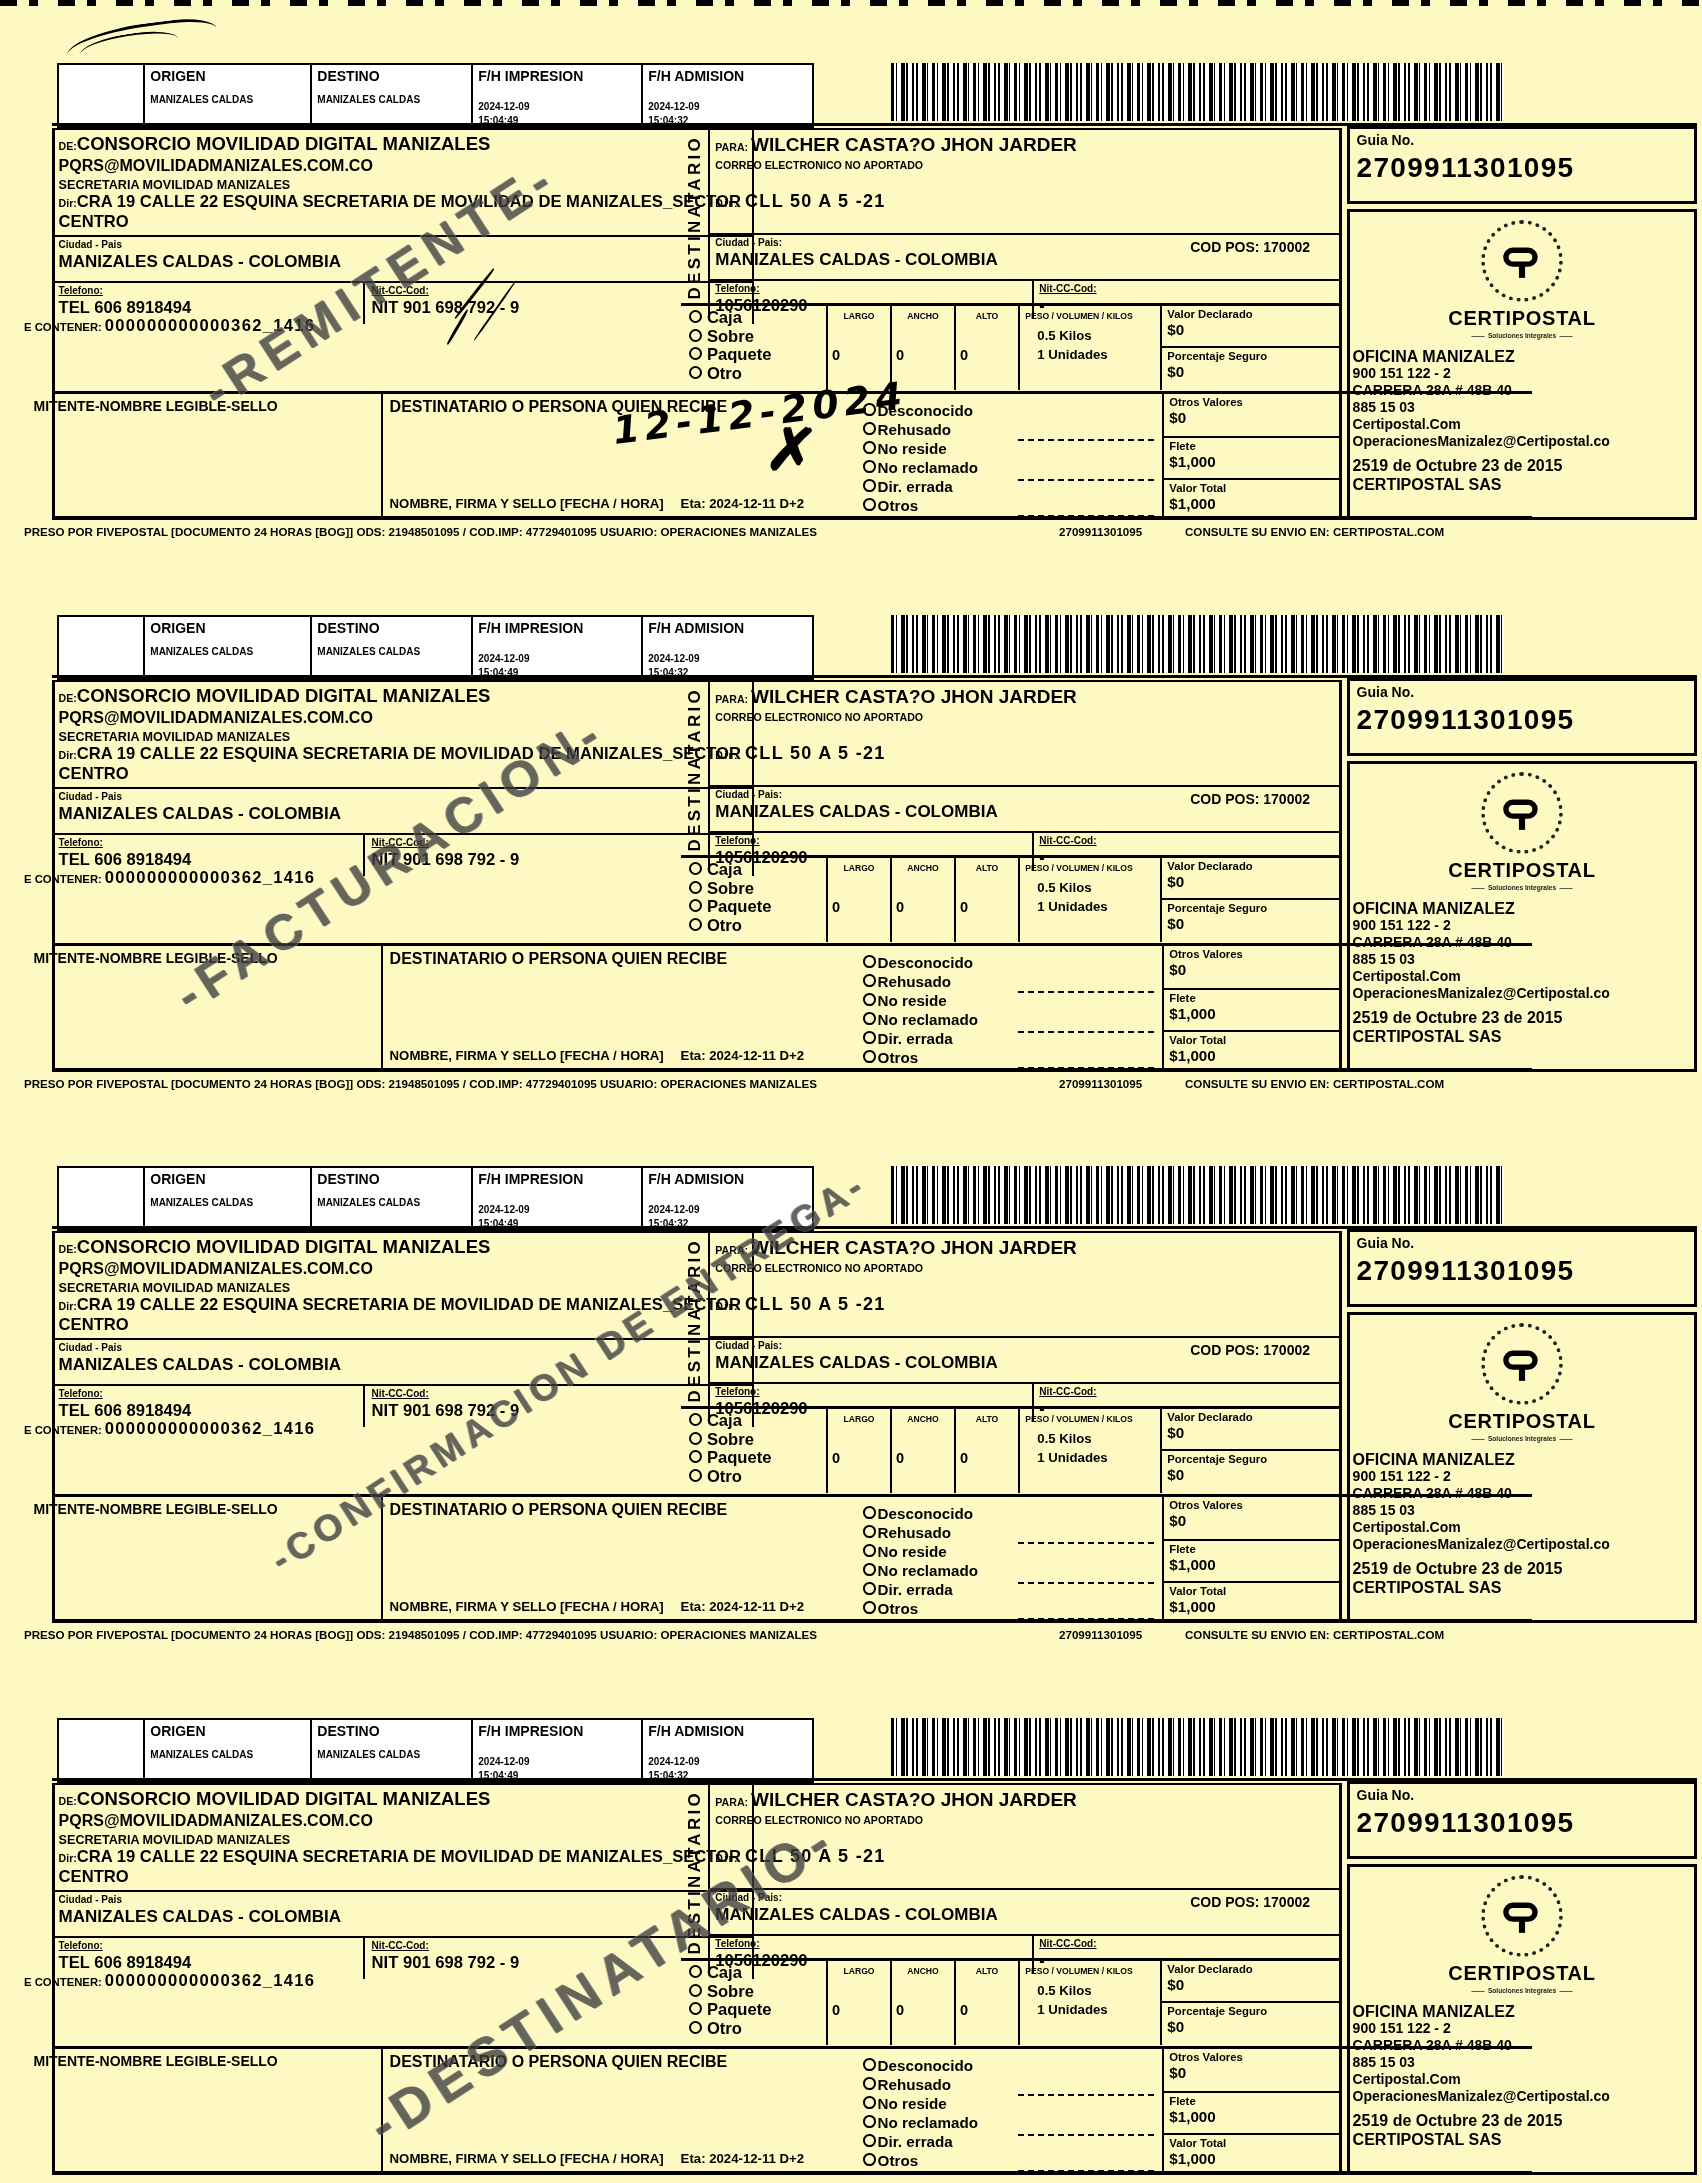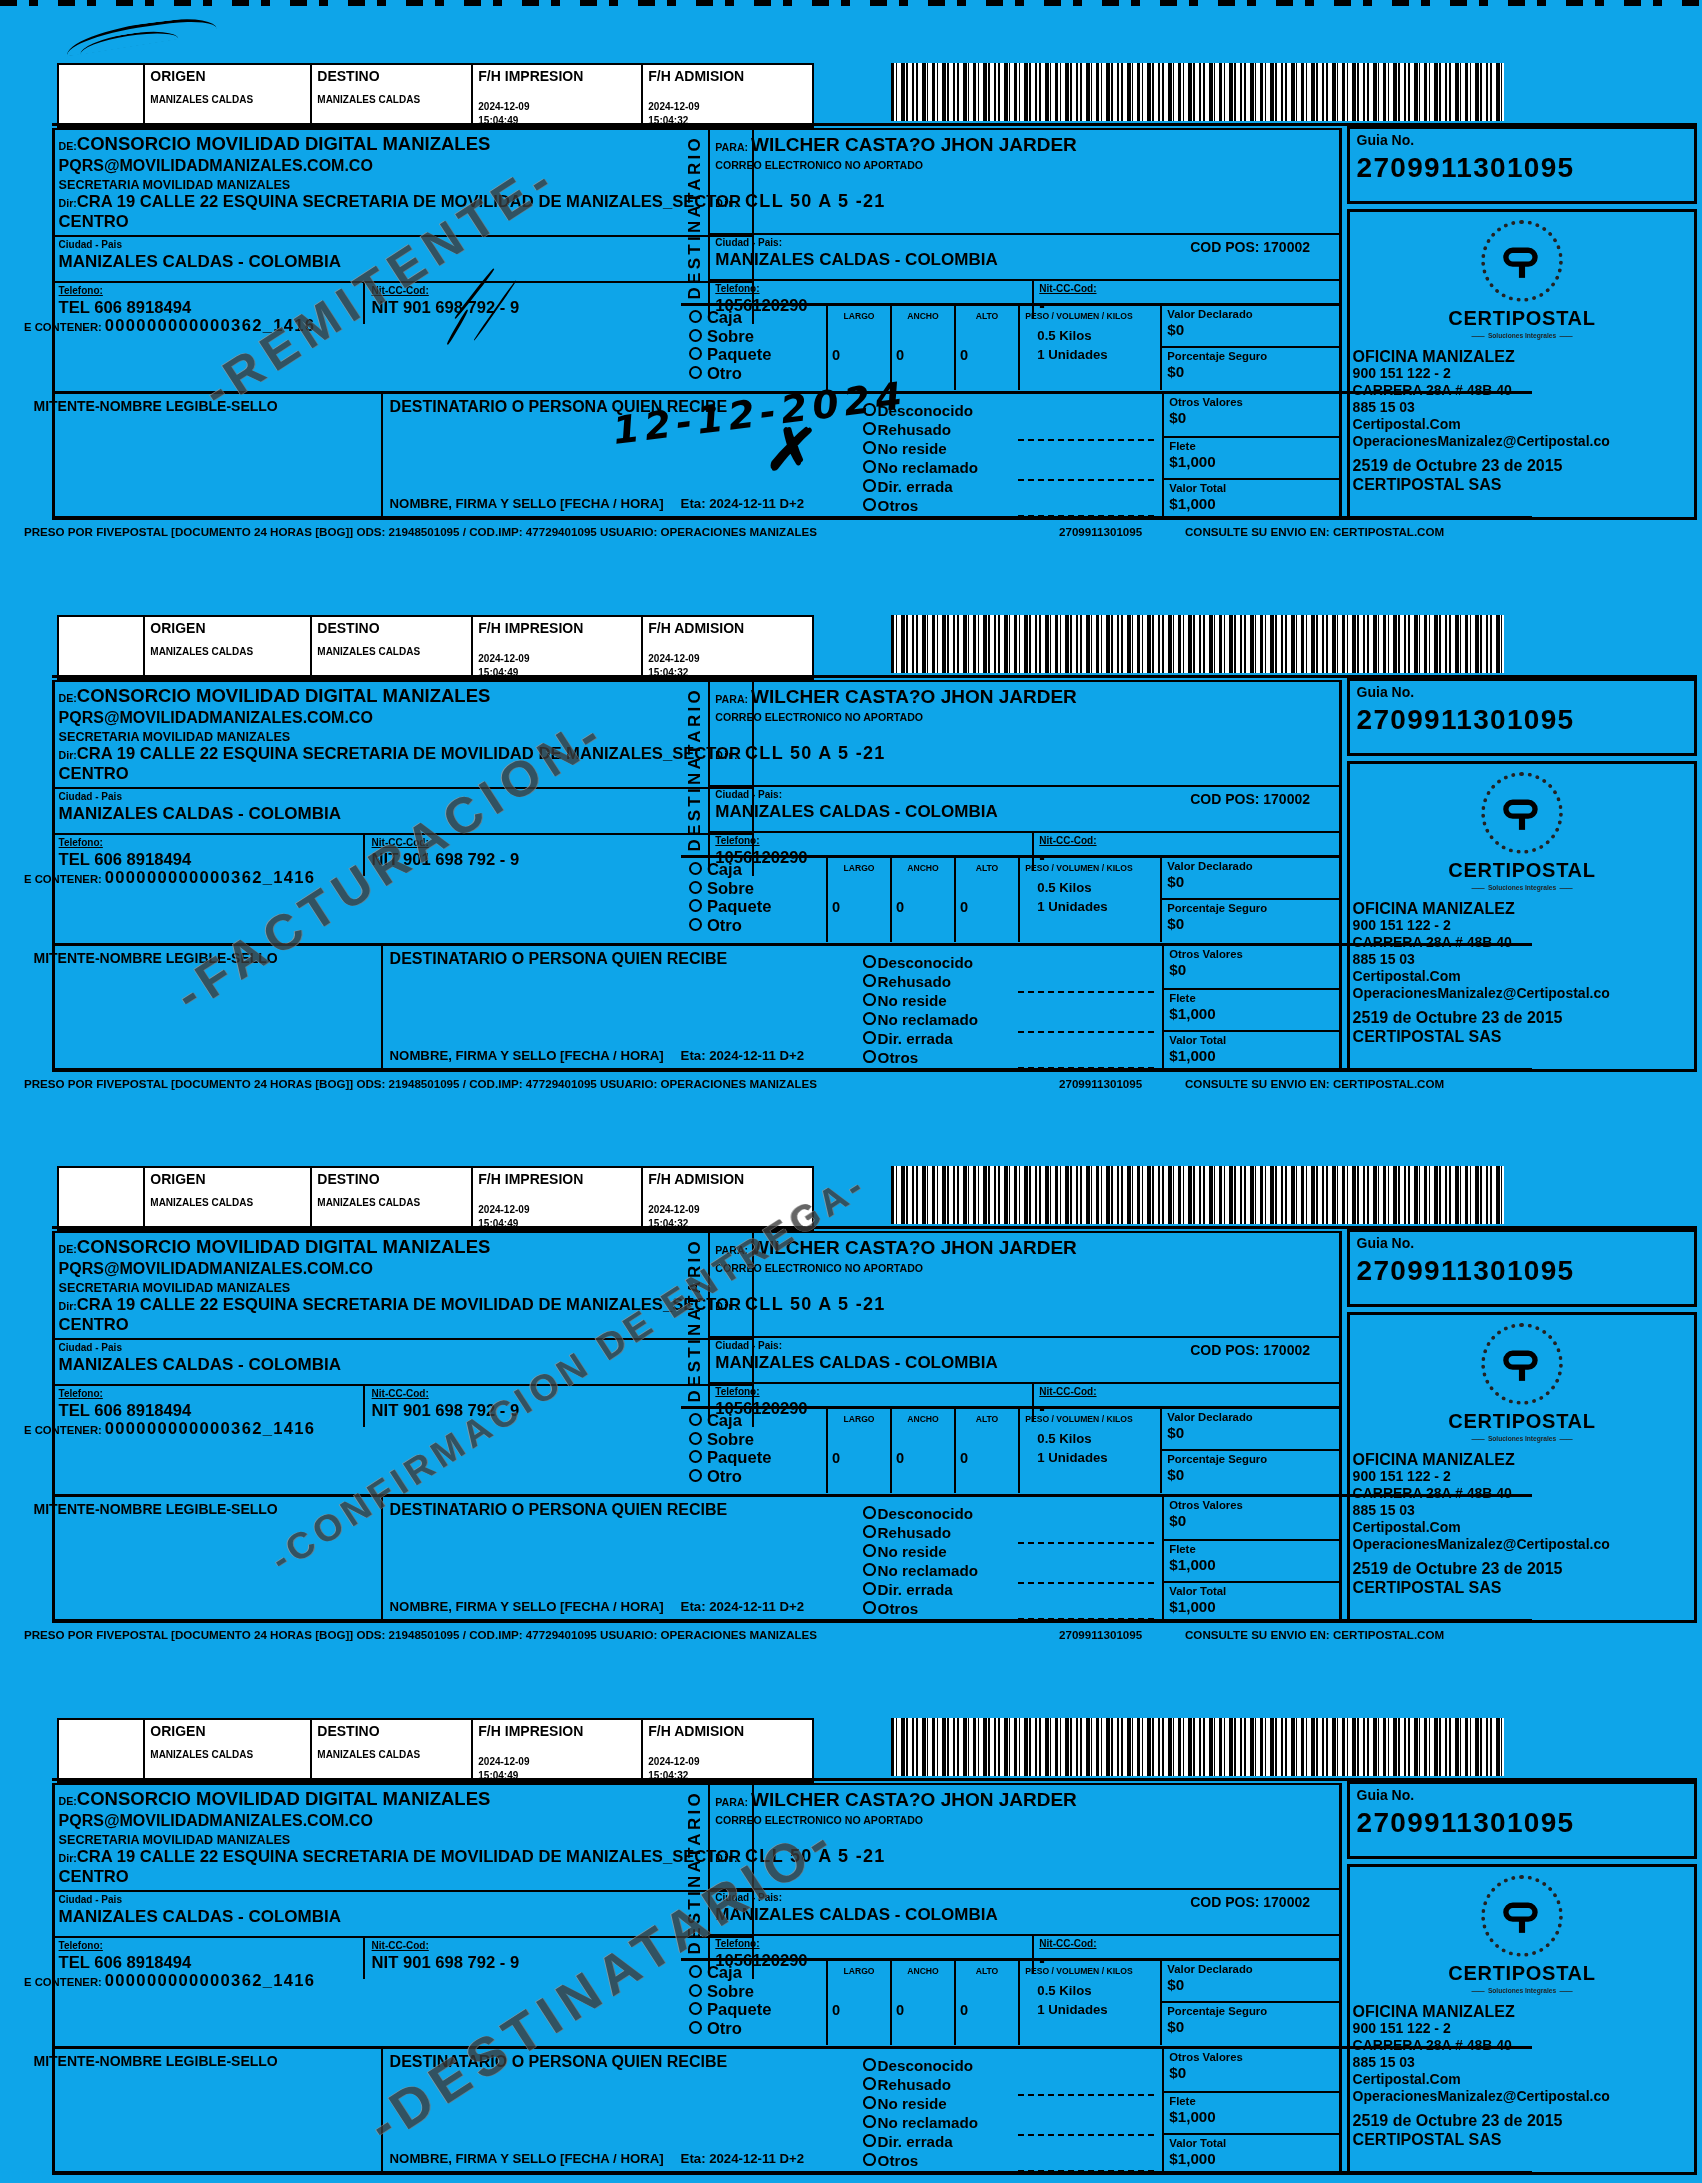--- a/index.html
+++ b/index.html
@@ -1,16 +1,16 @@
 <!DOCTYPE html>
 <html style="font-size:10.6px"><head>
 <meta charset="utf-8">
 <style>
   html,body{margin:0;padding:0;background:#e8e8e8;}
-  .page{position:relative;width:1702px;height:2183px;background:#0ea5e9;overflow:hidden;
+  .page{position:relative;width:1702px;height:2183px;background:#fef9c3;overflow:hidden;
         font-family:"Liberation Sans",sans-serif;color:#000;font-weight:bold;}
   .top-edge{position:absolute;top:0;left:0;width:100%;height:6px;
         background:repeating-linear-gradient(90deg,#000 0 17px,transparent 17px 29px,#000 29px 38px,transparent 38px 58px);}
   .pen-arc{position:absolute;left:65px;top:24px;width:152px;height:20px;
         border-top:3.3px solid #000;border-radius:60% 30% 0 0/100% 60% 0 0;transform:rotate(-7deg);}
   .pen-arc2{position:absolute;left:79px;top:34px;width:99px;height:10.6px;
         border-top:2.6px solid #000;border-radius:50% 50% 0 0/100% 100% 0 0;transform:rotate(-9deg);}
 
   .label{position:absolute;left:52px;width:1645px;height:481px;}
   .label:nth-of-type(1){top:63px}

